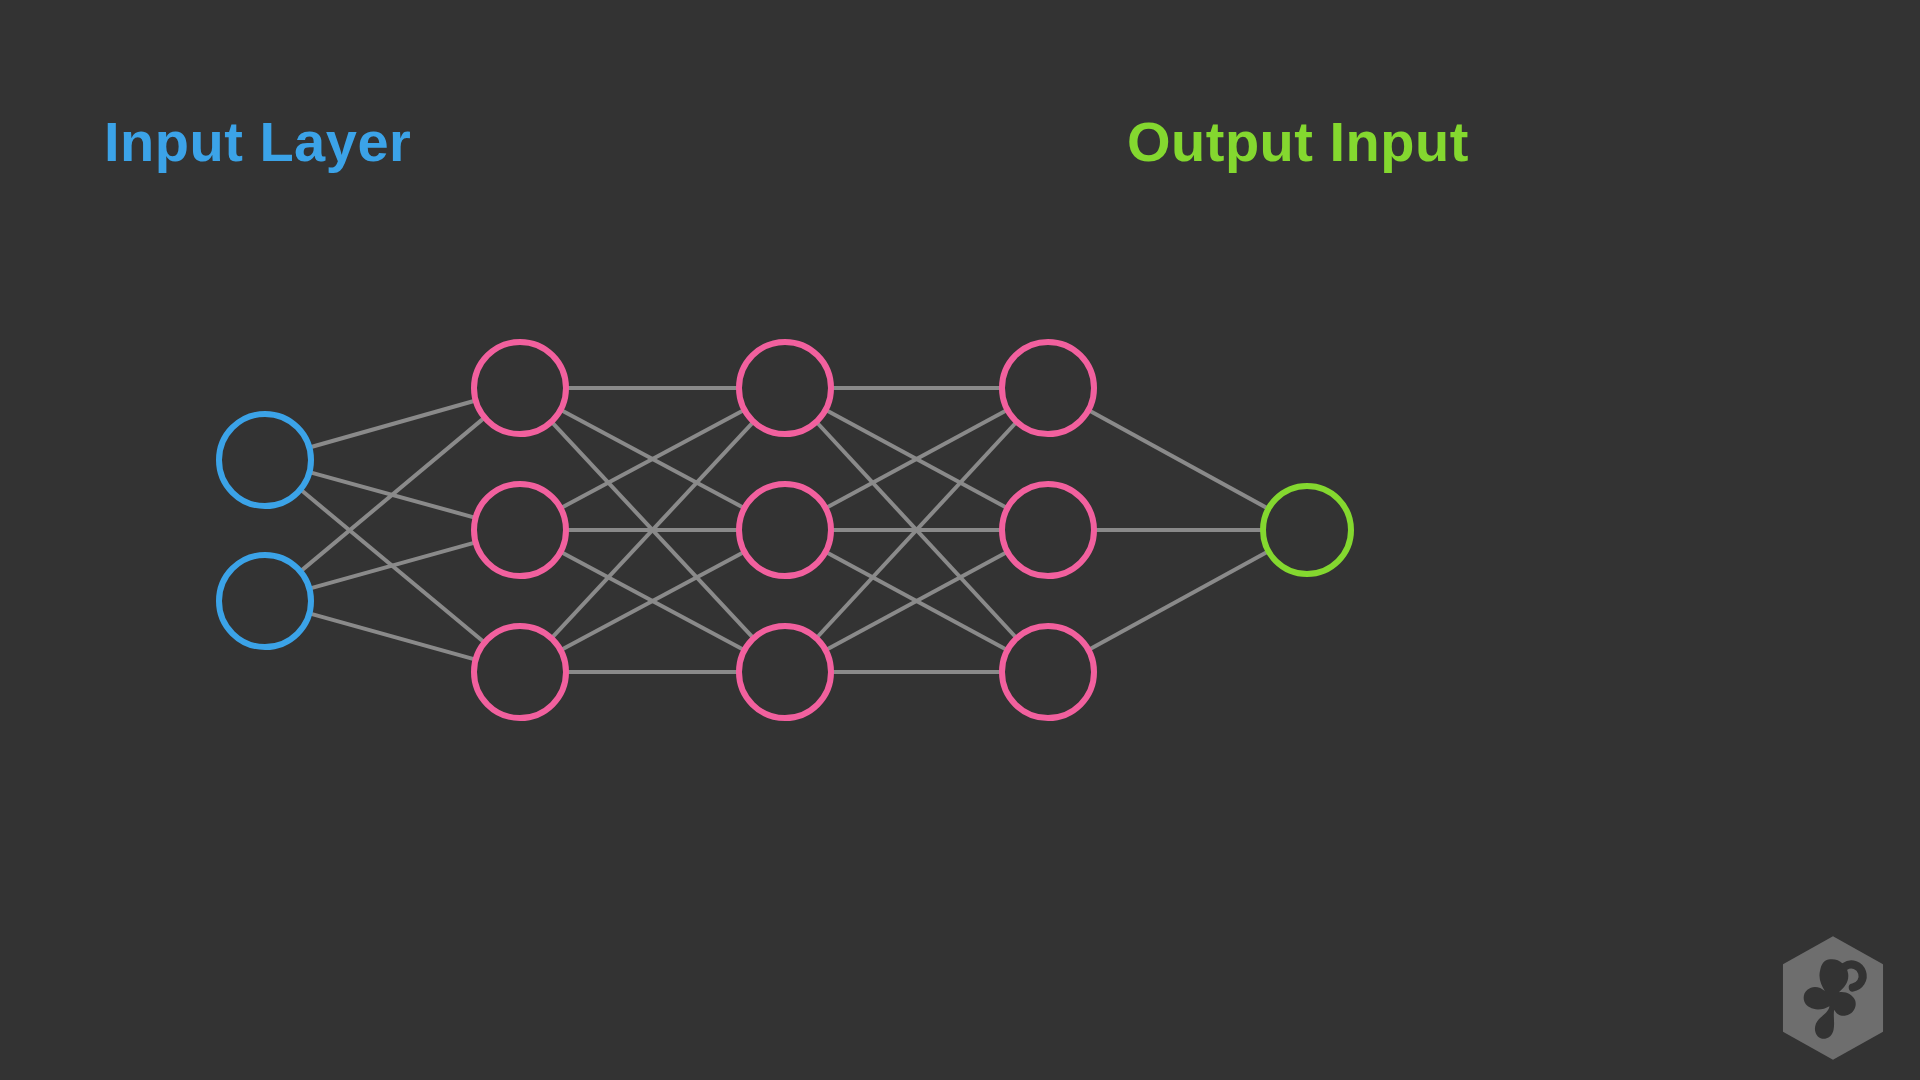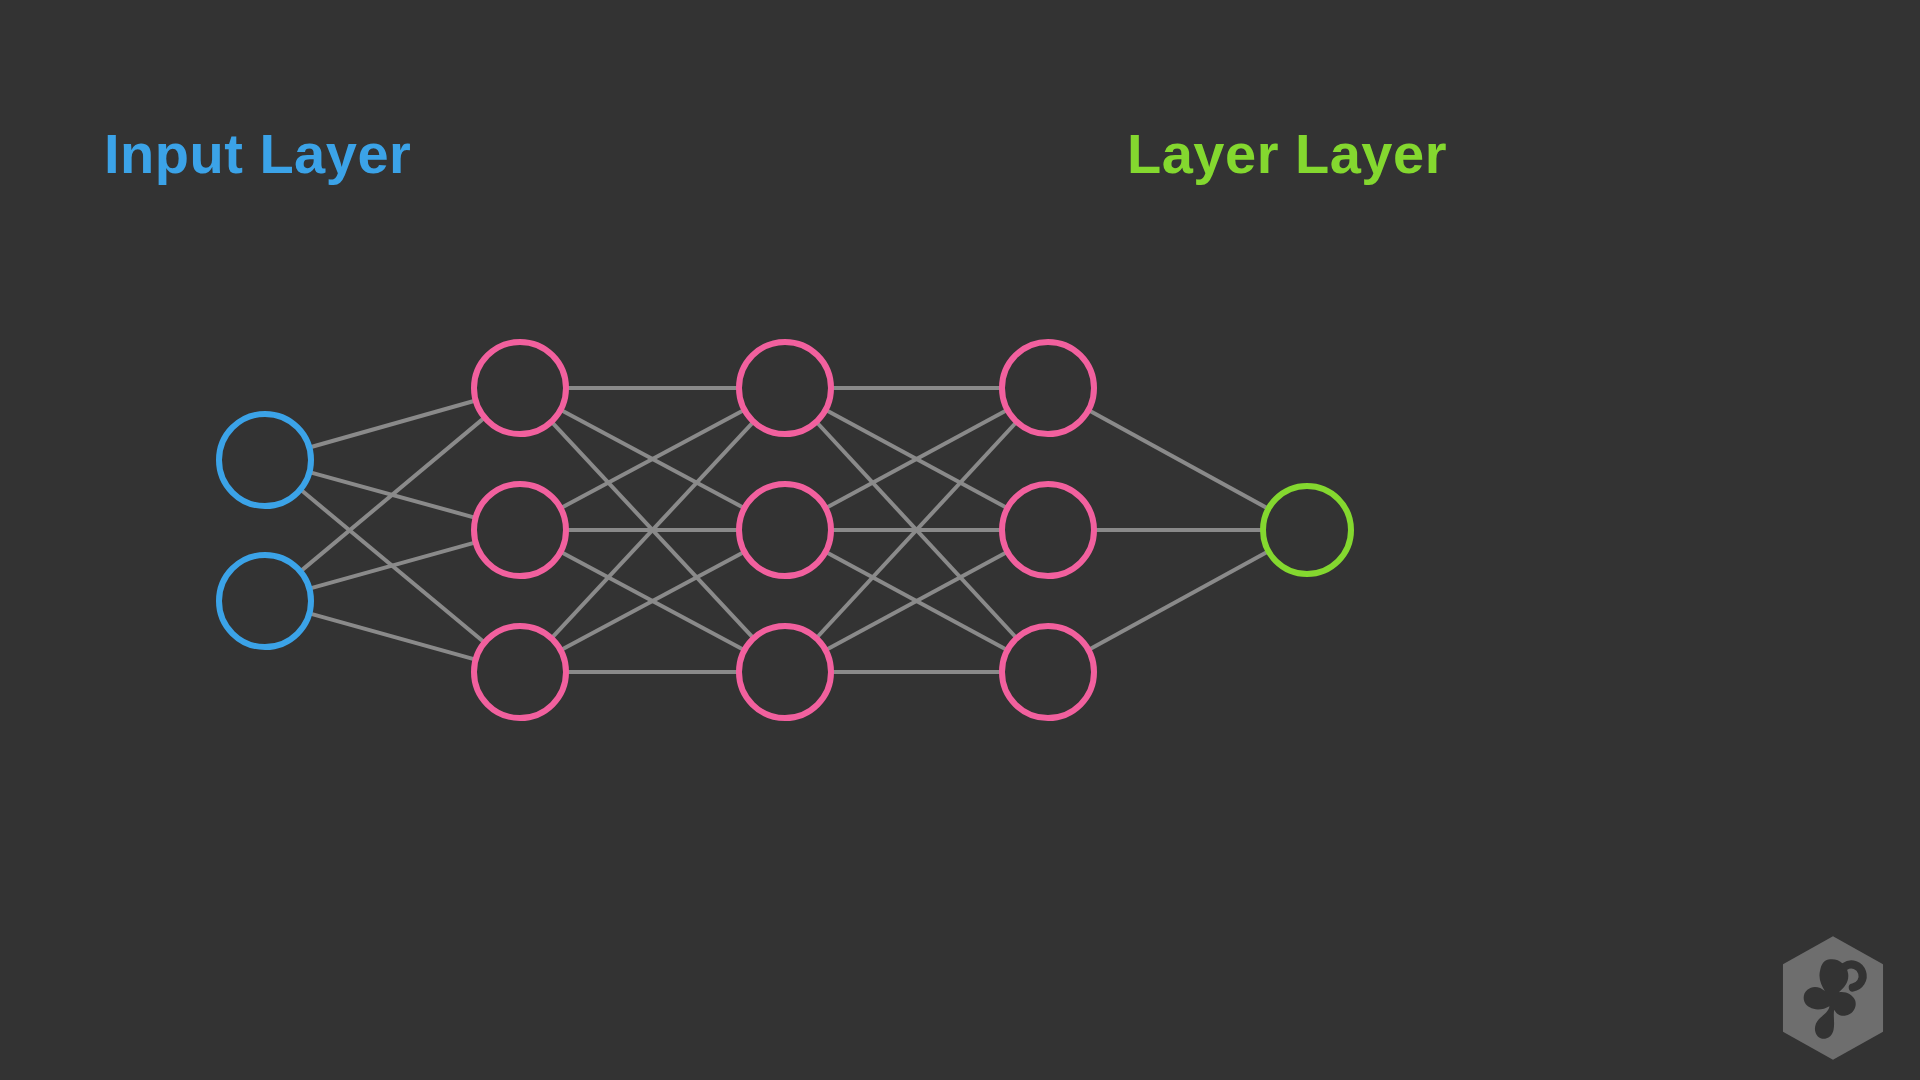--- a/index.html
+++ b/index.html
@@ -15,21 +15,21 @@
     position: relative;
   }
   #stage {
     position: relative;
     width: 1920px;
     height: 1080px;
     background: #333333;
   }
   .layer-labels {
     position: absolute;
-    top: 12px;
+    top: 0;
     left: 0;
     width: 1920px;
     height: 230px;
     pointer-events: none;
   }
   .layer-label {
     position: absolute;
     font-family: "Liberation Sans", sans-serif;
     font-weight: bold;
     font-size: 56px;
@@ -65,21 +65,21 @@
     opacity: 1;
   }
 </style>
 </head>
 <body style="background: rgb(51, 51, 51);">
 
 <div id="stage" style="background: rgb(51, 51, 51);">
 
   <div class="layer-labels">
     <div class="layer-label" id="label-input" style="color: rgb(59, 163, 232);">Input Layer</div>
-    <div class="layer-label" id="label-output" style="color: rgb(132, 216, 47);">Layer Layer</div>
+    <div class="layer-label" id="label-output" style="color: rgb(132, 216, 47);">Output Input</div>
   </div>
 
   <svg id="net" viewBox="0 0 1920 1080">
     <g id="edges">
         <line x1="310.2315681475054" y1="447.2287336995279" x2="474.7684318524946" y2="400.7712663004721" stroke="#8A8A8A" stroke-width="4" class="edge"></line>
         <line x1="310.3233289521046" y1="472.441698143715" x2="474.6766710478954" y2="517.558301856285" stroke="#8A8A8A" stroke-width="4" class="edge"></line>
         <line x1="301.1412276340245" y1="490.04682454279686" x2="483.8587723659755" y2="641.9531754572031" stroke="#8A8A8A" stroke-width="4" class="edge"></line>
         <line x1="301.0715914504314" y1="570.8696118472867" x2="483.9284085495686" y2="418.1303881527133" stroke="#8A8A8A" stroke-width="4" class="edge"></line>
         <line x1="310.27770191682225" y1="588.3932673094338" x2="474.72229808317775" y2="542.6067326905662" stroke="#8A8A8A" stroke-width="4" class="edge"></line>
         <line x1="310.27770191682225" y1="613.6067326905662" x2="474.72229808317775" y2="659.3932673094338" stroke="#8A8A8A" stroke-width="4" class="edge"></line>

